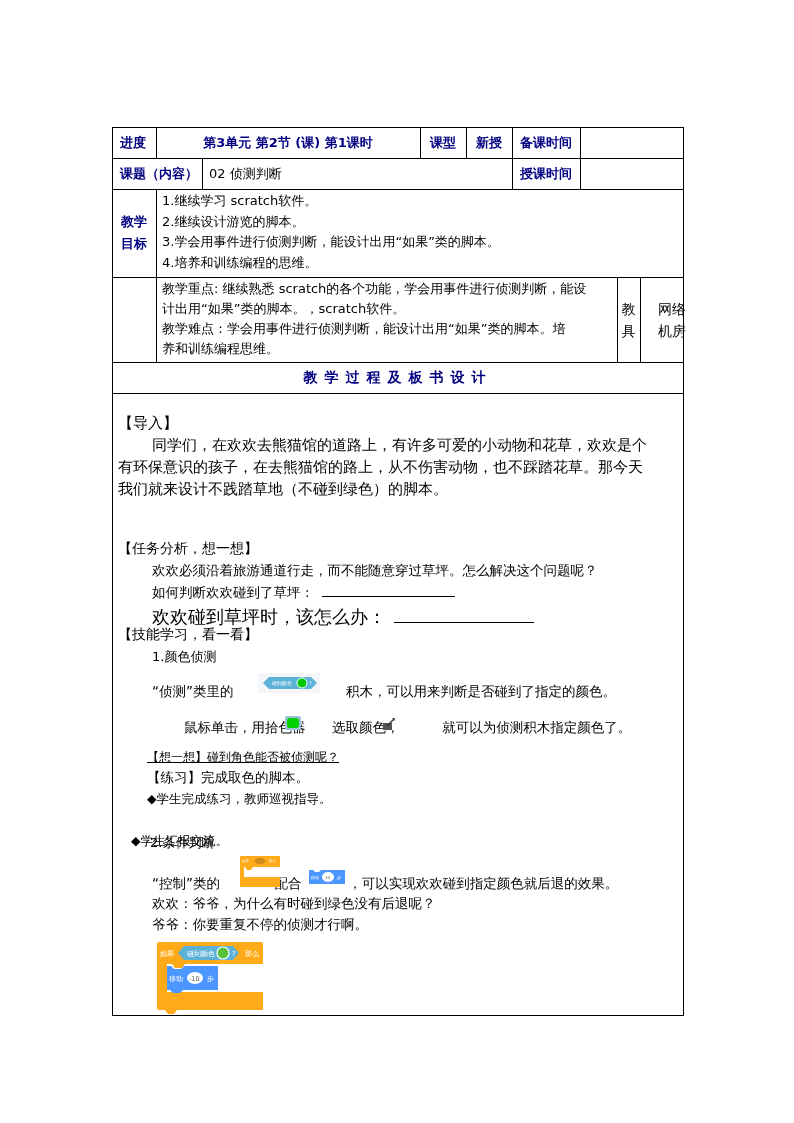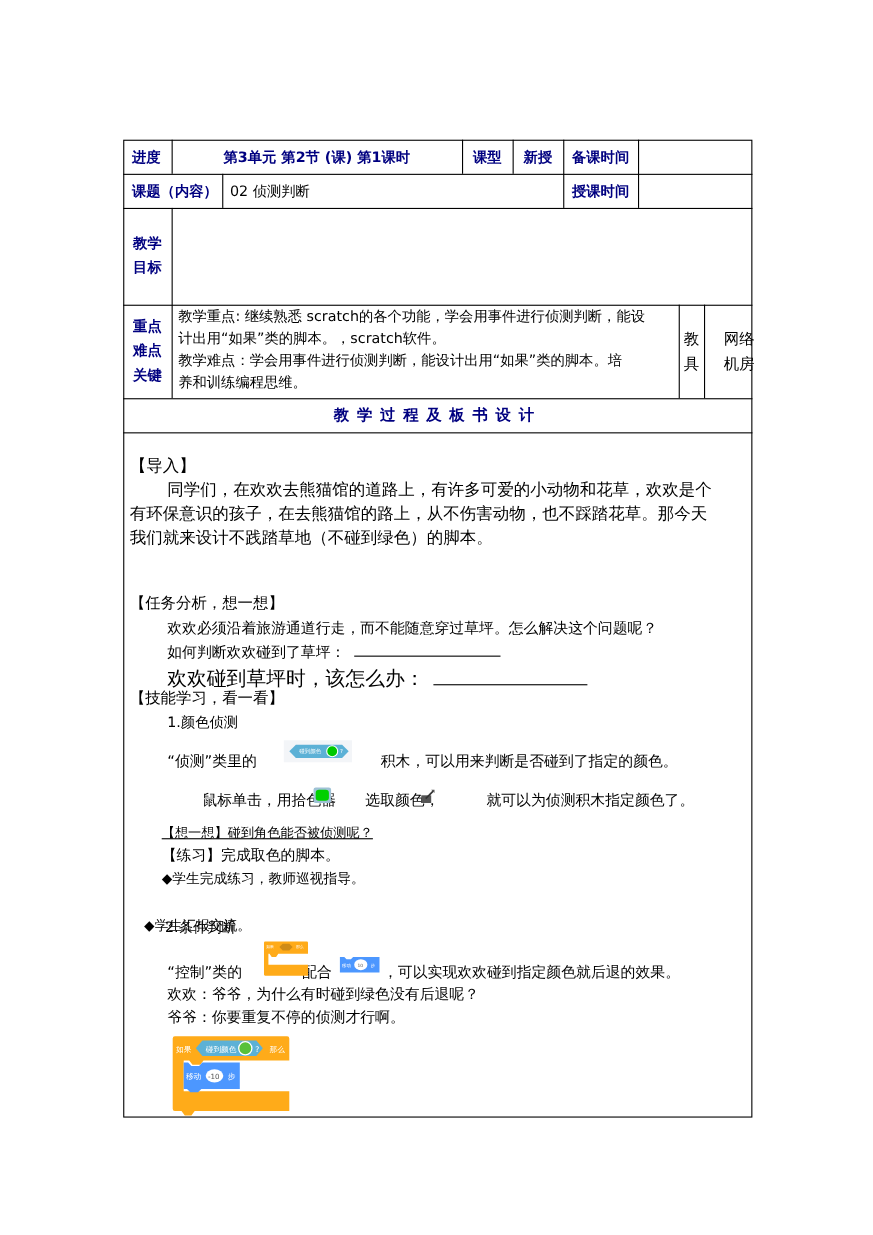--- a/index.html
+++ b/index.html
@@ -55,26 +55,27 @@
 
   <div class="cell hdr" style="left:112px;top:158px;width:90px;height:31px;padding-left:8px;">课题（内容）</div>
   <div class="cell txt" style="left:202px;top:158px;width:310px;height:31px;padding-left:7px;">02 侦测判断</div>
   <div class="cell hdr c" style="left:512px;top:158px;width:68px;height:31px;">授课时间</div>
   <div class="cell txt" style="left:580px;top:158px;width:104px;height:31px;"></div>
 
   <div class="cell hdr c" style="left:112px;top:189px;width:44px;height:88px;flex-direction:column;line-height:22px;">
     <span>教学</span>
     <span>目标</span>
   </div>
+  <div class="tl" style="left:162px;top:191px;">
+    <div>1.继续学习 scratch软件。</div>
+    <div>2.继续设计游览的脚本。</div>
+    <div>3.学会用事件进行侦测判断，能设计出用“如果”类的脚本。</div>
+    <div>4.培养和训练编程的思维。</div>
+  </div>
 
-  <div class="cell hdr c" style="left:112px;top:277px;width:44px;height:85px;flex-direction:column;line-height:22px;">
-    <span>重点</span>
-    <span>难点</span>
-    <span>关键</span>
-  </div>
   <div class="tl" style="left:162px;top:279px;font-size:13px;line-height:20px;">
     <div>教学重点: 继续熟悉 scratch的各个功能，学会用事件进行侦测判断，能设</div>
     <div>计出用“如果”类的脚本。，scratch软件。</div>
     <div>教学难点：学会用事件进行侦测判断，能设计出用“如果”类的脚本。培</div>
     <div>养和训练编程思维。</div>
   </div>
   <div class="cell txt c" style="left:617px;top:277px;width:23px;height:85px;flex-direction:column;line-height:22px;font-size:14px;">
     <span>教</span>
     <span>具</span>
   </div>

